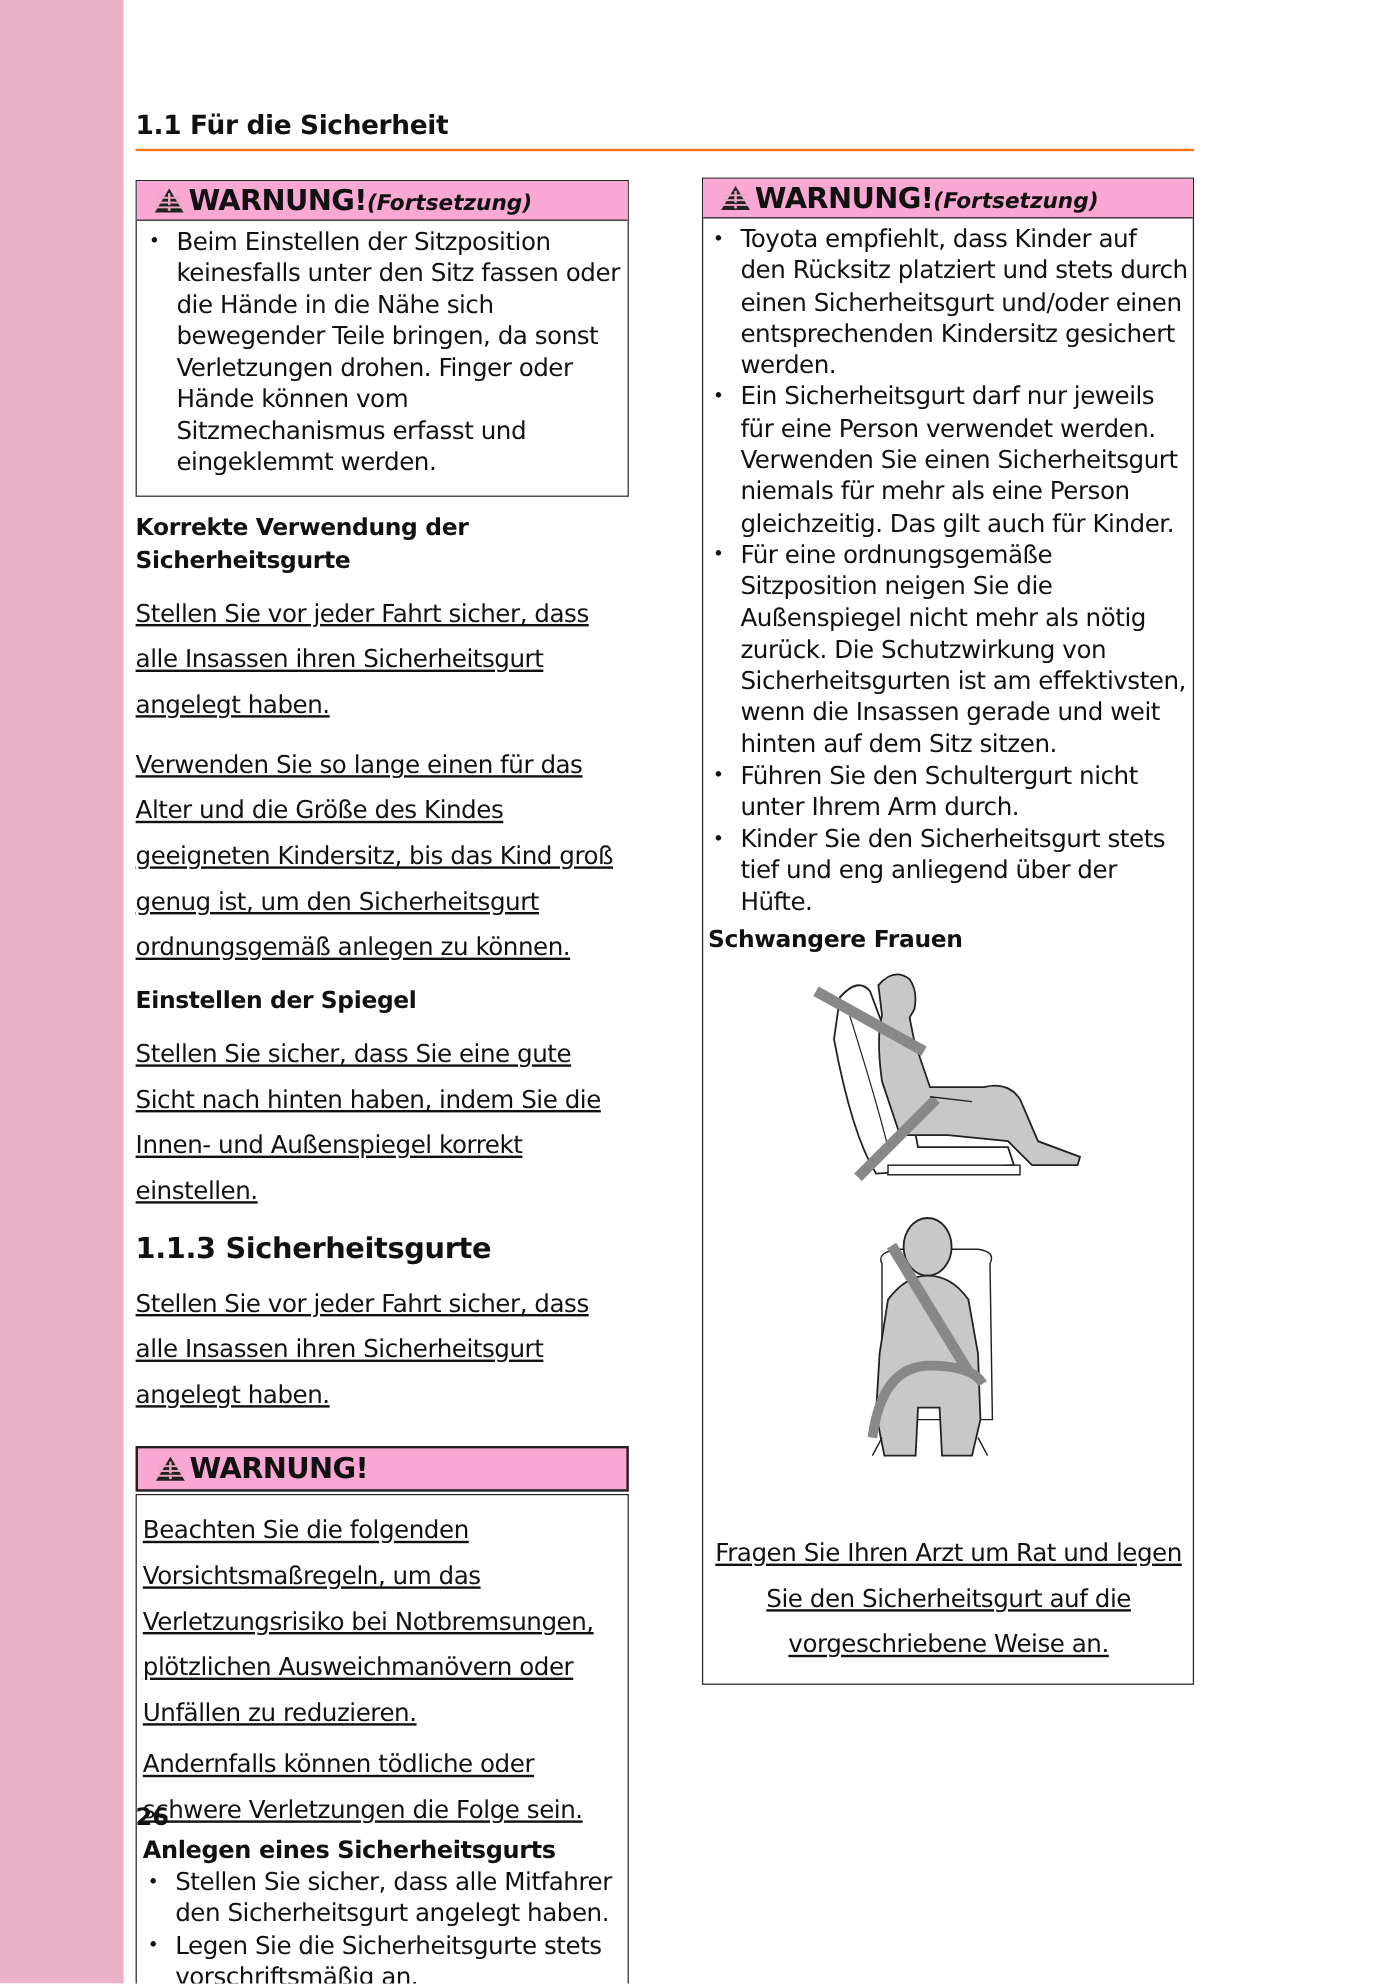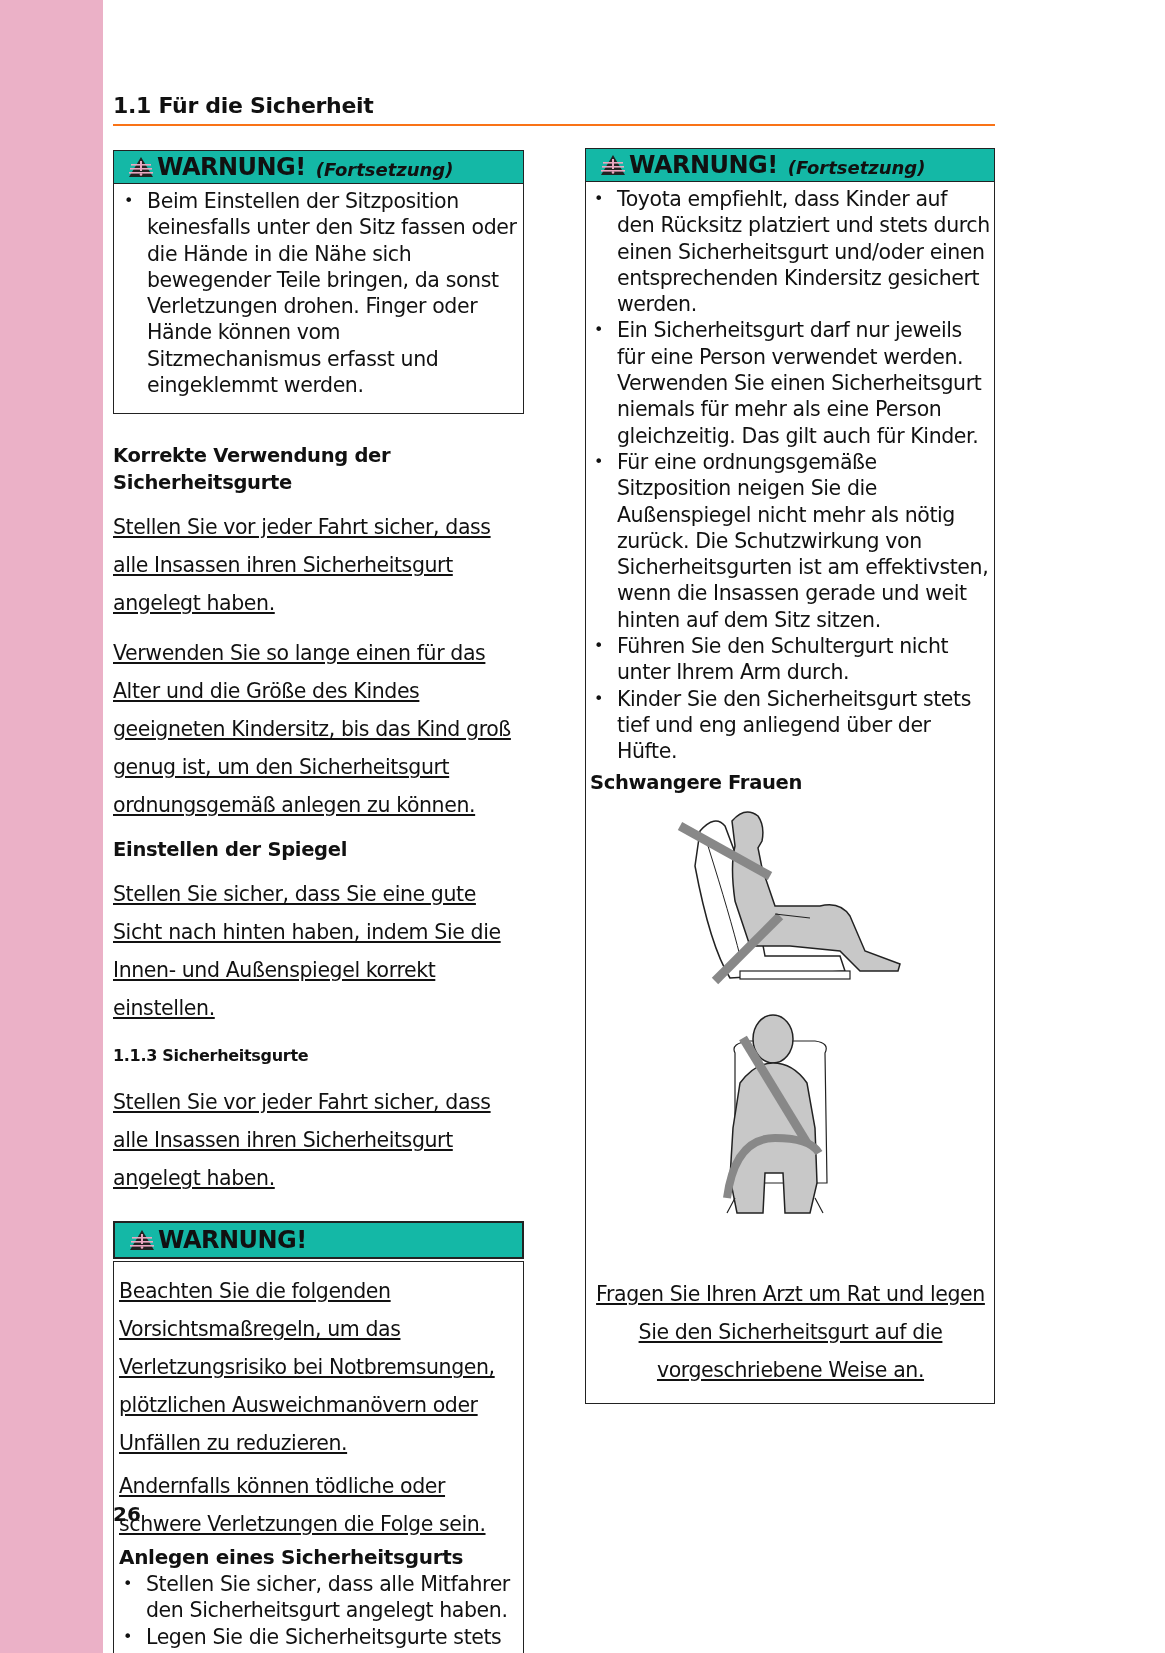--- a/index.html
+++ b/index.html
@@ -13,36 +13,36 @@
     position: absolute; left: 113px; top: 93px; width: 882px;
     font-weight: bold; font-size: 22px; letter-spacing: -0.3px;
     padding-bottom: 6px; border-bottom: 2px solid #f97316;
   }
   .col { position: absolute; }
   .col-left { left: 113px; top: 150px; width: 411px; }
   .col-right { left: 585px; top: 148px; width: 410px; }
 
   .warn-box { border: 1.5px solid #222; background: #fff; }
   .warn-head {
-    background: #14b8a6; border-bottom: 1.5px solid #222;
+    background: #f9a8d4; border-bottom: 1.5px solid #222;
     height: 32px; display: flex; align-items: center; padding-left: 14px;
   }
   .warn-head.boxed { border: 2.5px solid #222; height: 34px; }
   .warn-icon { width: 26px; height: 22px; margin-right: 3px; display: inline-block; }
   .warn-title { font-weight: bold; font-size: 24px; letter-spacing: -0.5px; }
-  .warn-cont { font-weight: bold; font-style: italic; font-size: 18px; margin-left: 10px; margin-top: 4px; }
+  .warn-cont { font-weight: bold; font-style: italic; font-size: 18px; margin-top: 4px; }
   .warn-body { padding: 4px 6px 14px 6px; font-size: 20.5px; line-height: 26.3px; letter-spacing: -0.4px; }
 
   ul.bul { list-style: none; margin: 0; padding: 0; }
   ul.bul li { position: relative; padding-left: 27px; }
   ul.bul li::before { content: "•"; position: absolute; left: 4px; top: 0; font-size: 16px; }
 
   .h-bold { font-weight: bold; font-size: 19.5px; line-height: 27px; letter-spacing: -0.3px; }
   .para { font-size: 20.5px; line-height: 38px; letter-spacing: -0.4px; margin: 0; text-decoration: underline; }
-  .sec-title { font-weight: bold; font-size: 16px; letter-spacing: -0.3px; line-height: 30px; }
+  .sec-title { font-weight: bold; font-size: 24px; letter-spacing: -0.3px; line-height: 30px; }
   .page-num { position: absolute; left: 113px; top: 1502px; font-weight: bold; font-size: 20px; }
   .illu { display: block; margin: 0 auto; }
 </style>
 </head>
 <body>
 
 <div class="side-tab"></div>
 
 <div class="page-header">1.1  Für die Sicherheit</div>
 
@@ -61,21 +61,21 @@
       <span class="warn-title">WARNUNG!</span>
       <span class="warn-cont">(Fortsetzung)</span>
     </div>
     <div class="warn-body">
       <ul class="bul">
         <li><span>Beim Einstellen der Sitzposition keinesfalls unter den Sitz fassen oder die Hände in die Nähe sich bewegender Teile bringen, da sonst Verletzungen drohen. Finger oder Hände können vom Sitzmechanismus erfasst und eingeklemmt werden.</span></li>
       </ul>
     </div>
   </div>
 
-  <div style="margin-top:28px;" class="h-bold">
+  <div style="margin-top:12px;" class="h-bold">
     <div>Korrekte Verwendung der</div>
     <div>Sicherheitsgurte</div>
   </div>
   <p class="para" style="margin-top:12px;">Stellen Sie vor jeder Fahrt sicher, dass alle Insassen ihren Sicherheitsgurt angelegt haben.</p>
   <p class="para" style="margin-top:12px;">Verwenden Sie so lange einen für das Alter und die Größe des Kindes geeigneten Kindersitz, bis das Kind groß genug ist, um den Sicherheitsgurt ordnungsgemäß anlegen zu können.</p>
 
   <div class="h-bold" style="margin-top:12px;">Einstellen der Spiegel</div>
   <p class="para" style="margin-top:12px;">Stellen Sie sicher, dass Sie eine gute Sicht nach hinten haben, indem Sie die Innen- und Außenspiegel korrekt einstellen.</p>
 
   <div class="sec-title" style="margin-top:14px;">1.1.3  Sicherheitsgurte</div>

